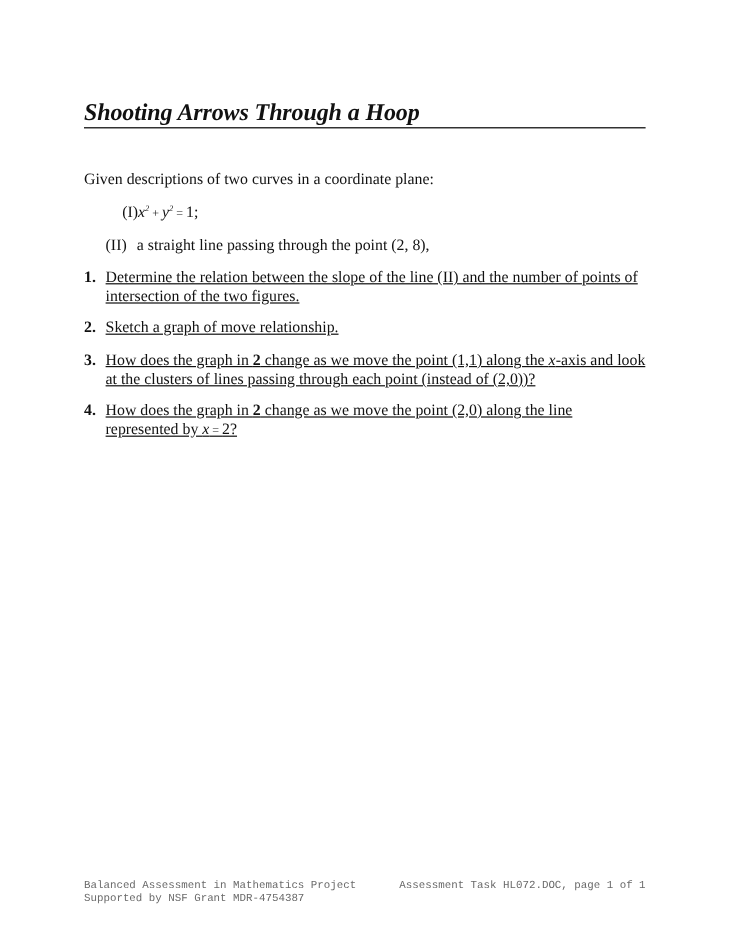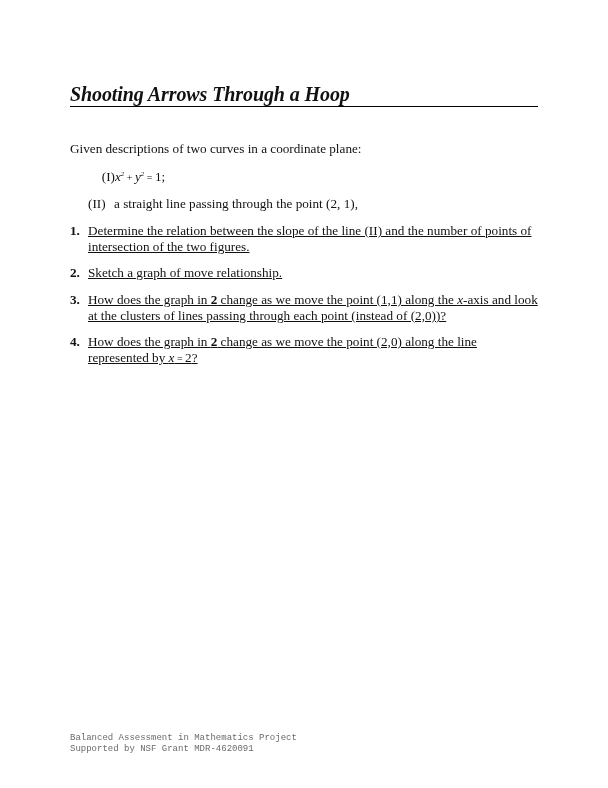--- a/index.html
+++ b/index.html
@@ -110,21 +110,21 @@
   <div class="page-title">Shooting Arrows Through a Hoop</div>
 </div>
 
 <div class="intro">Given descriptions of two curves in a coordinate plane:</div>
 
 <div class="curve curve-1">
   <span class="lbl">(I)</span><span class="math"><span>x</span><sup>2</sup><span class="op"> + </span><span>y</span><sup>2</sup><span class="op"> = </span><span class="num">1</span><span class="num">;</span></span>
 </div>
 
 <div class="curve curve-2">
-  <span class="lbl">(II)</span><span>a straight line passing through the point (2, 1),</span>
+  <span class="lbl">(II)</span><span>a straight line passing through the point (2, 8),</span>
 </div>
 
 <div class="question q1">
   <span class="qnum">1.</span>
   <span class="qtext">Determine the relation between the slope of the line (II) and the number of points of intersection of the two figures.</span>
 </div>
 
 <div class="question q2">
   <span class="qnum">2.</span>
   <span class="qtext">Sketch a graph of move relationship.</span>
@@ -135,17 +135,18 @@
   <span class="qtext"><span>How does the graph in </span><b>2</b><span> change as we move the point (1,1) along the </span><i>x</i><span>-axis and look at the clusters of lines passing through each point (instead of (2,0))?</span></span>
 </div>
 
 <div class="question q4">
   <span class="qnum">4.</span>
   <span class="qtext"><span>How does the graph in </span><b>2</b><span> change as we move the point (2,0) along the line represented by </span><span class="math"><span>x</span><span class="op"> = </span><span class="num">2</span></span><span>?</span></span>
 </div>
 
 <div class="footer footer-left">
   <div>Balanced Assessment in Mathematics Project</div>
-  <div>Supported by NSF Grant MDR-4620091</div>
+  <div>Supported by NSF Grant MDR-4754387</div>
 </div>
 
 <div class="footer footer-right">
+  <div>Assessment Task HL072.DOC, page 1 of 1</div>
 </div>
 
 </body></html>

